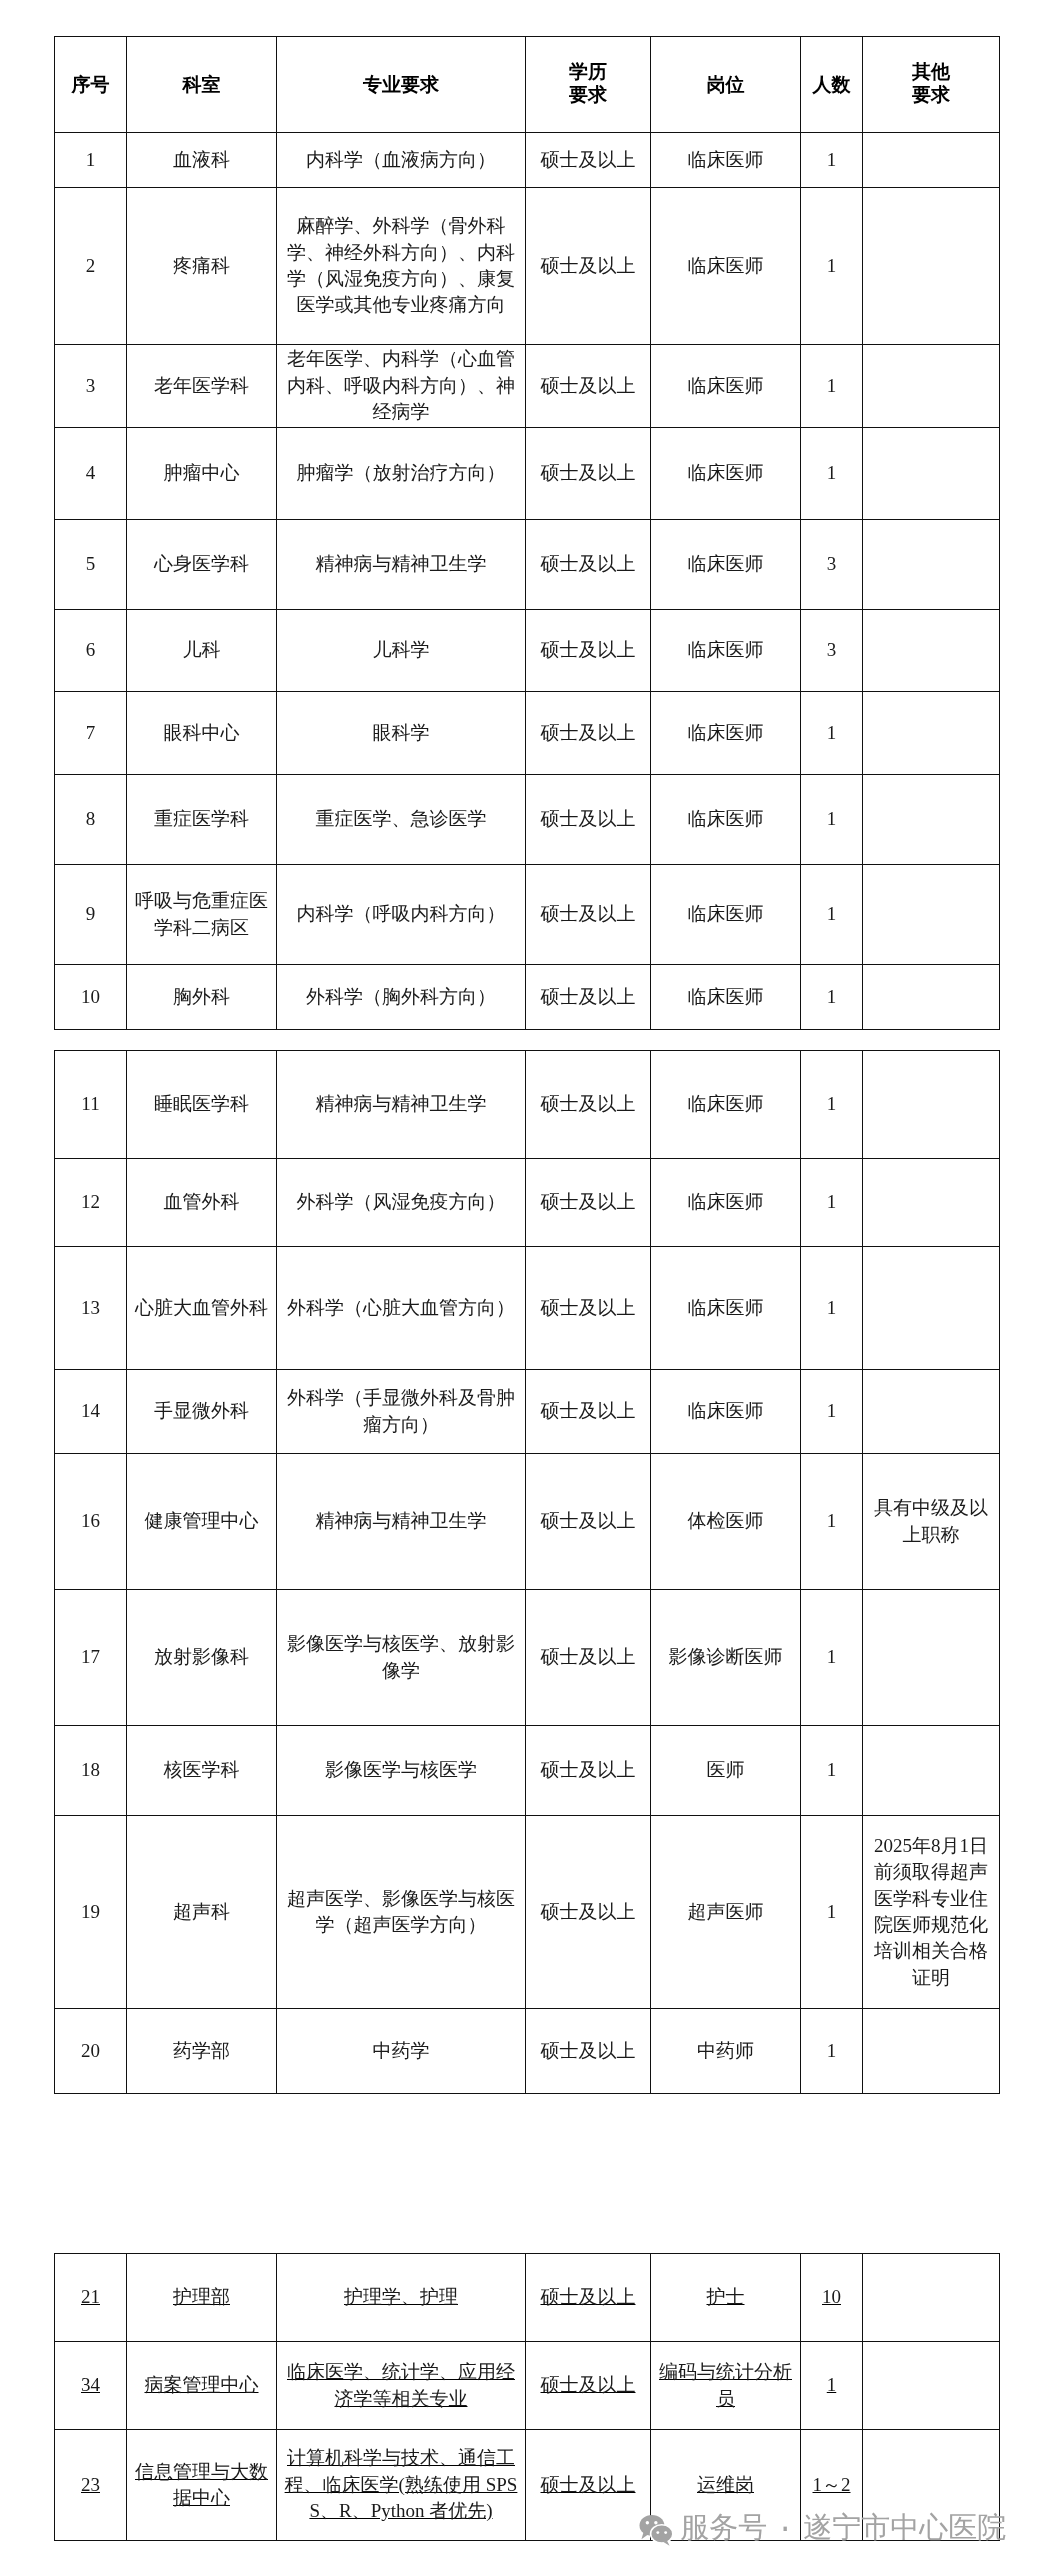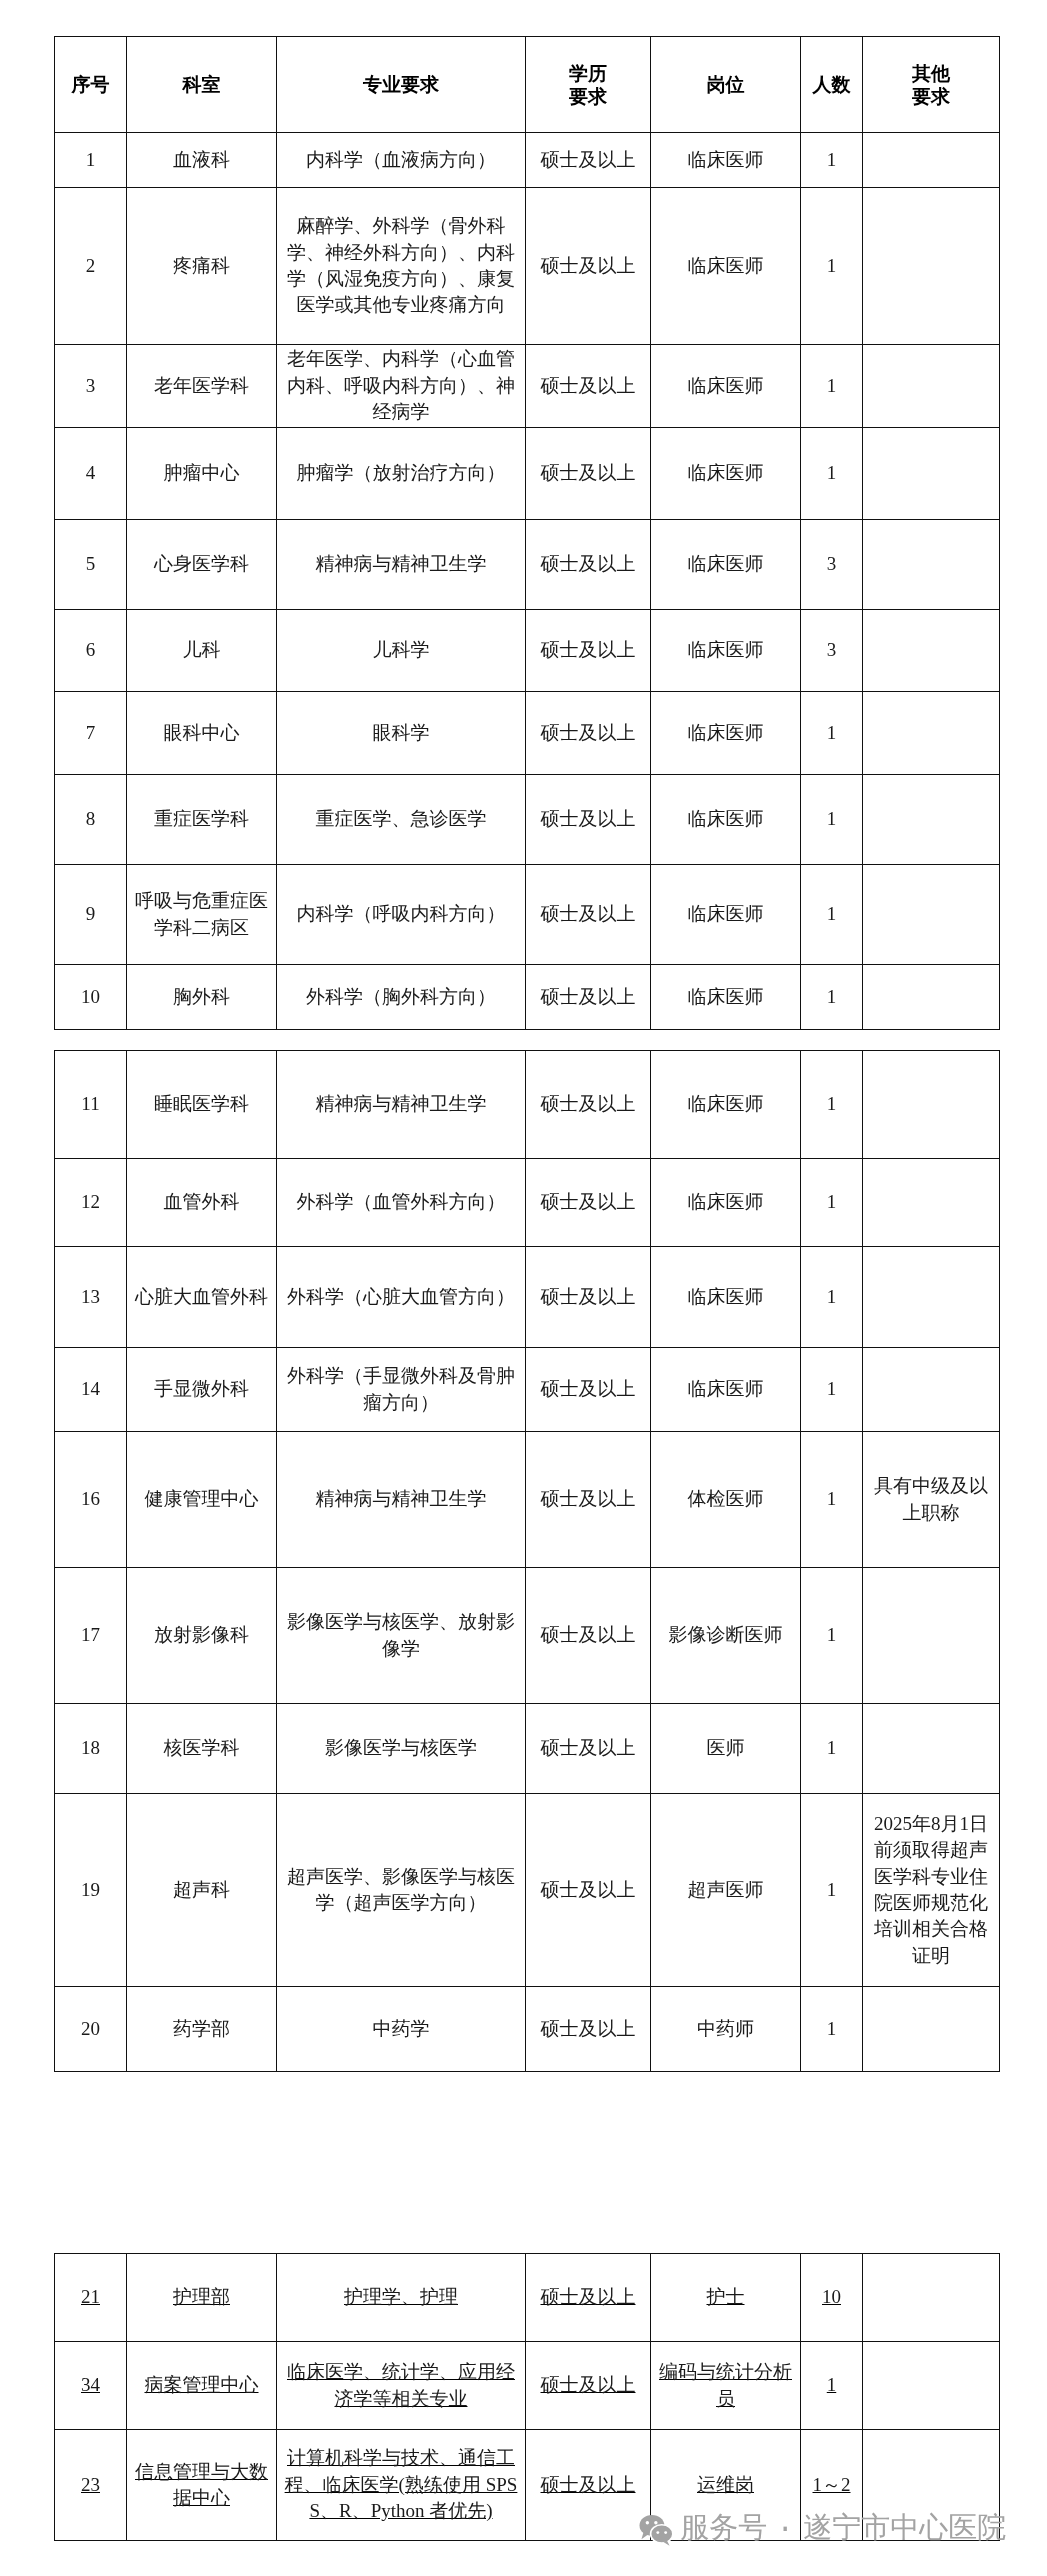--- a/index.html
+++ b/index.html
@@ -18,21 +18,21 @@
     word-break: break-all;
   }
   .tbl td.thin-l, .tbl th.thin-l { border-left-width: 0.7px; }
   .tbl th {
     font-family: "DejaVu Sans", "Liberation Sans", sans-serif;
     font-weight: bold;
     font-size: 19px;
     line-height: 22.4px;
     color: #000;
   }
-  .tbl th .stack { display: inline-block; width: 2.1em; }
+  .tbl th .stack { display: inline-block; width: 2.1em; font-family: Liberation Mono, monospace; }
   .c-seq { width: 72px; }
   .c-dept { width: 150px; }
   .c-major { width: 249px; }
   .c-edu { width: 125px; }
   .c-post { width: 150px; }
   .c-num { width: 62px; }
   .c-other { width: 137px; }
   #t1 { top: 36px; }
   #t2 { top: 1050px; }
   #t3 { top: 2253px; text-decoration: underline; }
@@ -178,27 +178,27 @@
         <td class="thin-l">睡眠医学科</td>
         <td class="thin-l">精神病与精神卫生学</td>
         <td class="thin-l">硕士及以上</td>
         <td class="thin-l">临床医师</td>
         <td class="thin-l">1</td>
         <td class="thin-l"></td>
       </tr>
   <tr style="height:88px">
         <td>12</td>
         <td class="thin-l">血管外科</td>
-        <td class="thin-l">外科学（血管外科方向）</td>
-        <td class="thin-l">硕士及以上</td>
-        <td class="thin-l">临床医师</td>
-        <td class="thin-l">1</td>
-        <td class="thin-l"></td>
-      </tr>
-  <tr style="height:101px">
+        <td class="thin-l">外科学（风湿免疫方向）</td>
+        <td class="thin-l">硕士及以上</td>
+        <td class="thin-l">临床医师</td>
+        <td class="thin-l">1</td>
+        <td class="thin-l"></td>
+      </tr>
+  <tr style="height:123px">
         <td>13</td>
         <td class="thin-l">心脏大血管外科</td>
         <td class="thin-l">外科学（心脏大血管方向）</td>
         <td class="thin-l">硕士及以上</td>
         <td class="thin-l">临床医师</td>
         <td class="thin-l">1</td>
         <td class="thin-l"></td>
       </tr>
   <tr style="height:84px">
         <td>14</td>

